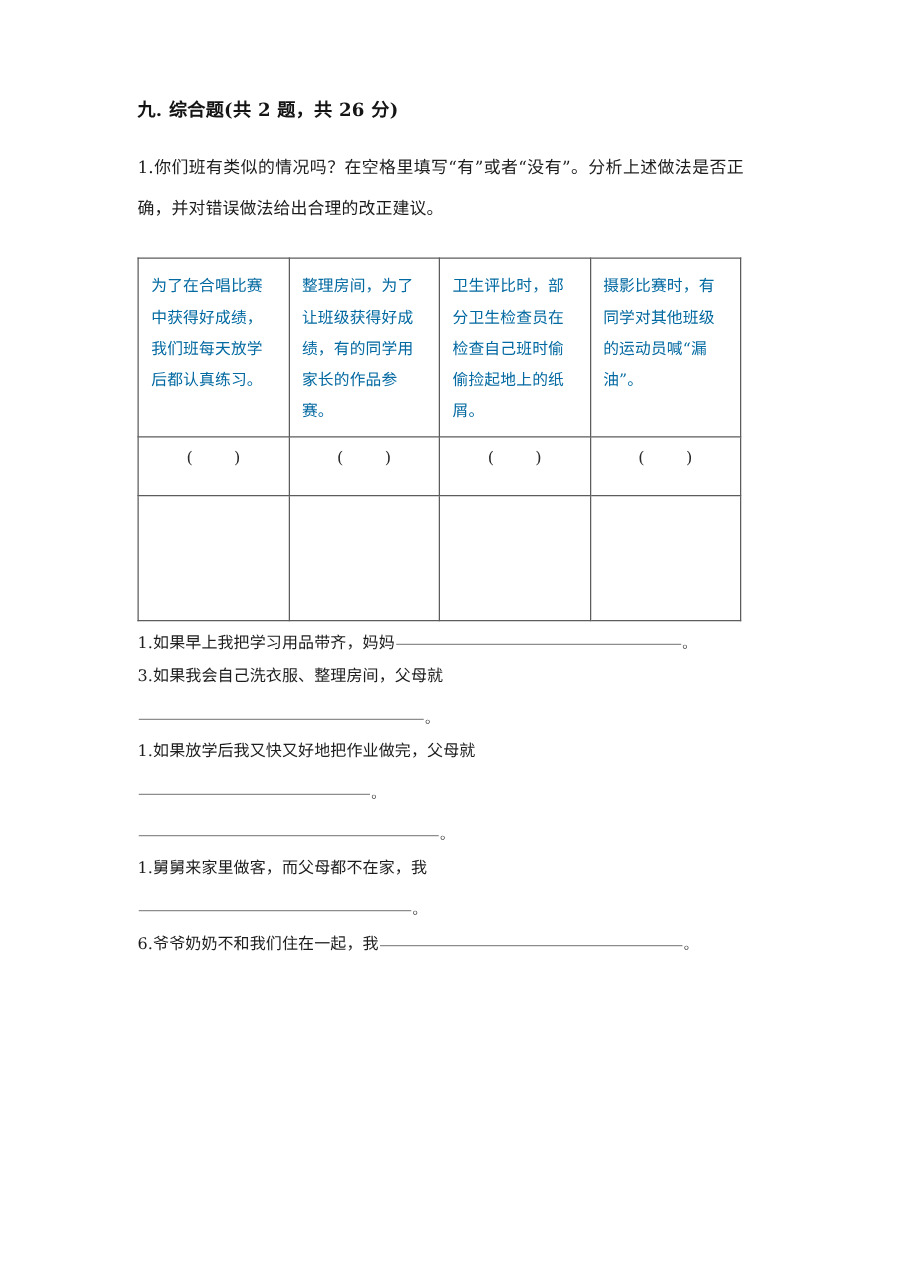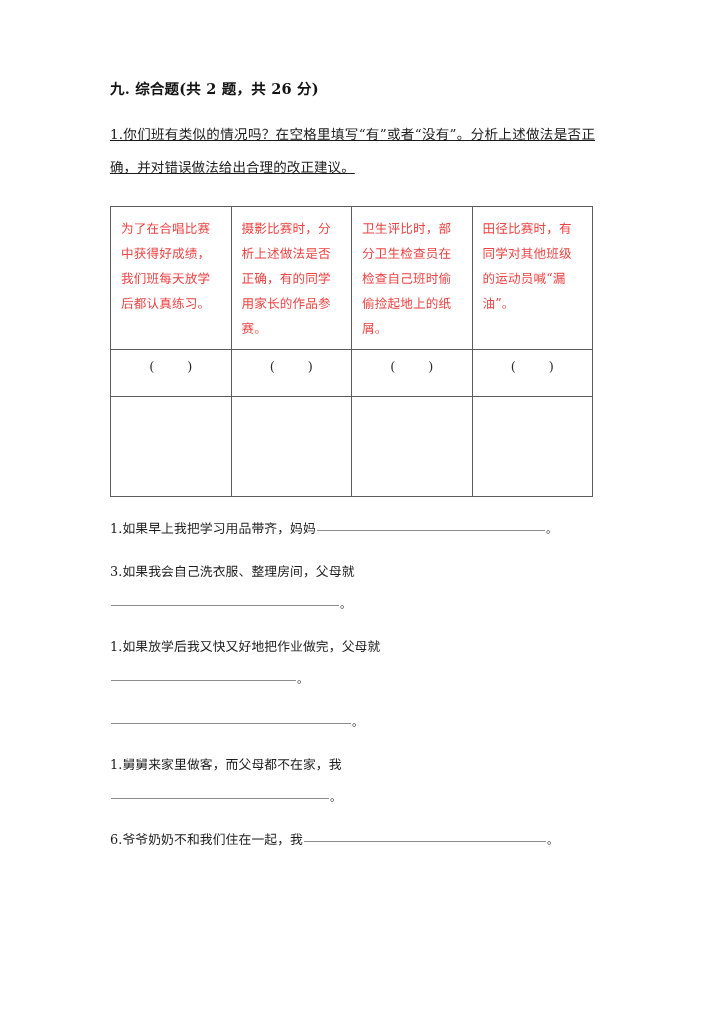--- a/index.html
+++ b/index.html
@@ -42,21 +42,20 @@
 
   
   .q1-prompt {
     font-size: 13.5px;
     line-height: 33px;
     color: #1c1c1c;
     margin: 0;
     letter-spacing: 0.1px;
     text-align: justify;
     text-justify: inter-ideograph;
-    text-decoration: underline;
   }
 
   
   .table-wrap {
     margin-top: 22px;
     margin-left: 0px;
     width: 482px;
   }
   table.grid {
     border-collapse: collapse;
@@ -67,21 +66,21 @@
     border: 1px solid #5c5c5c;
     vertical-align: top;
     padding: 9px 10px 8px 10px;
     width: 120.5px;
     box-sizing: border-box;
   }
   td.cell-text {
     font-size: 12.6px;
     line-height: 25px;
     height: 136px;
-    color: #ef4444;
+    color: #0369a1;
     letter-spacing: 0.15px;
   }
   td.cell-paren {
     height: 47px;
     text-align: center;
     vertical-align: middle;
     font-size: 13px;
     color: #2a2a2a;
     padding: 0;
   }
@@ -107,21 +106,21 @@
 
   .fill-list {
     margin: 0;
     padding: 0;
     list-style: none;
   }
   .fill-item {
     font-size: 12.8px;
     color: #1c1c1c;
     letter-spacing: 0.1px;
-    margin-top: 22px;
+    margin-top: 7px;
     line-height: 20px;
   }
   .fill-item .lead {
     white-space: nowrap;
   }
   
   .rule {
     display: inline-block;
     border-bottom: 1px solid #8d8d8d;
     vertical-align: 2px;
@@ -146,23 +145,23 @@
 
     <h1 class="section-heading">九. 综合题(共 2 题，共 26 分)</h1>
 
     <p class="q1-prompt">1.你们班有类似的情况吗？在空格里填写“有”或者“没有”。分析上述做法是否正确，并对错误做法给出合理的改正建议。</p>
 
     <div class="table-wrap">
       <table class="grid">
         <tbody>
           <tr>
             <td class="cell-text">为了在合唱比赛中获得好成绩，我们班每天放学后都认真练习。</td>
-            <td class="cell-text">摄影比赛时，分析上述做法是否正确，有的同学用家长的作品参赛。</td>
+            <td class="cell-text">整理房间，为了让班级获得好成绩，有的同学用家长的作品参赛。</td>
             <td class="cell-text">卫生评比时，部分卫生检查员在检查自己班时偷偷捡起地上的纸屑。</td>
-            <td class="cell-text">田径比赛时，有同学对其他班级的运动员喊“漏油”。</td>
+            <td class="cell-text">摄影比赛时，有同学对其他班级的运动员喊“漏油”。</td>
           </tr>
           <tr>
             <td class="cell-paren"><span class="paren">(        )</span></td>
             <td class="cell-paren"><span class="paren">(        )</span></td>
             <td class="cell-paren"><span class="paren">(        )</span></td>
             <td class="cell-paren"><span class="paren">(        )</span></td>
           </tr>
           <tr>
             <td class="cell-blank"></td>
             <td class="cell-blank"></td>

